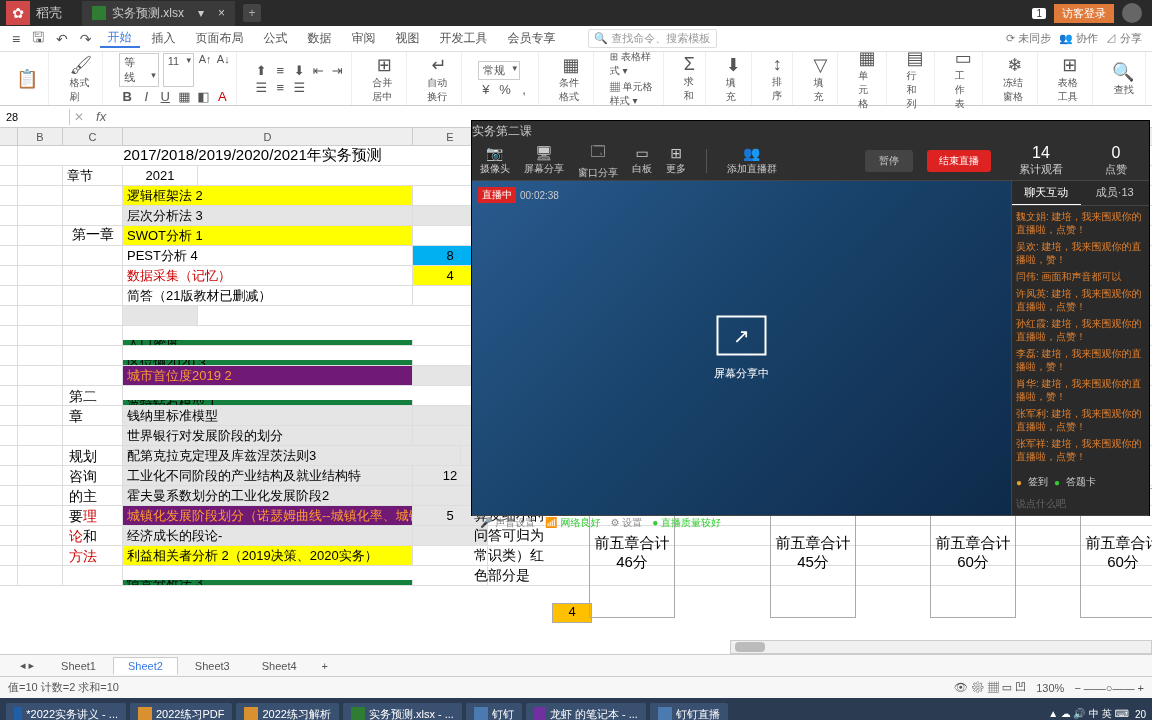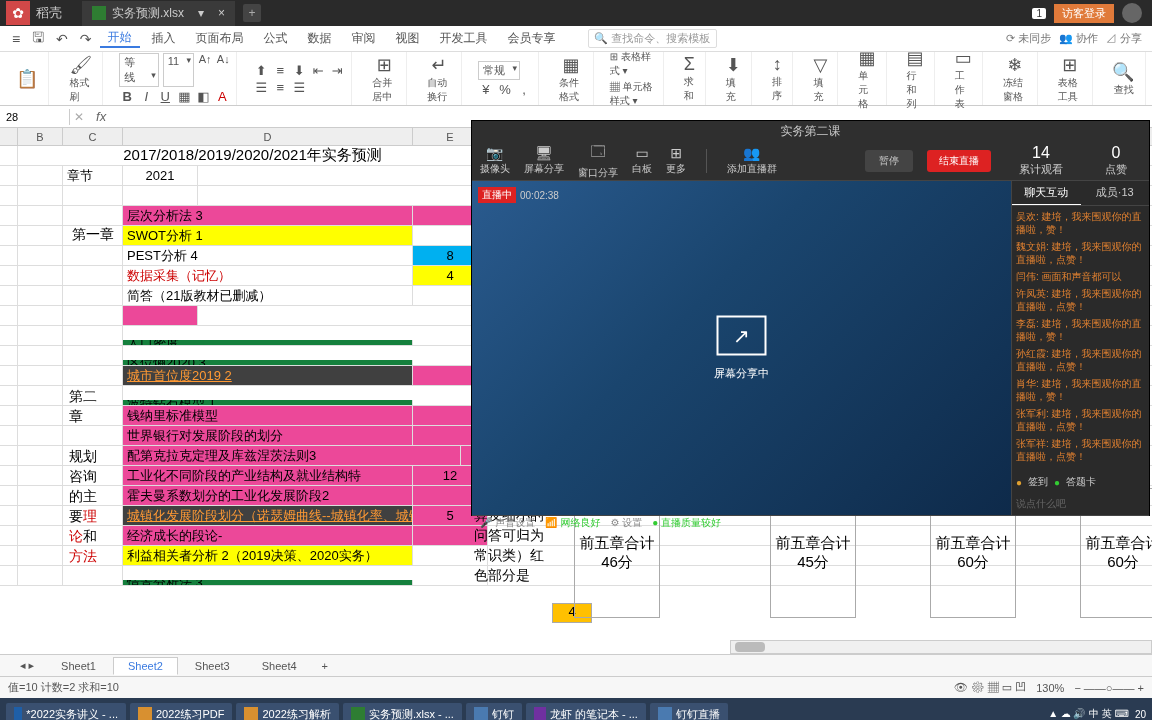--- a/index.html
+++ b/index.html
@@ -36,22 +36,22 @@
 .formula-bar .namebox { width: 70px; border-right: 1px solid #ccc; padding: 2px 6px; font-size: 11px; }
 .formula-bar .fx { padding: 0 8px; font-style: italic; font-size: 13px; color: #666; }
 .formula-bar input { border: none; flex: 1; font-size: 11px; outline: none; }
 
 .sheet-area { height: 526px; position: relative; background: #fff; }
 .col-headers { height: 18px; display: flex; background: #eee; border-bottom: 1px solid #ccc; font-size: 11px; color: #555; }
 .ch { border-right: 1px solid #ccc; text-align: center; line-height: 18px; flex-shrink: 0; }
 .grid { position: relative; }
 .row { display: flex; height: 20px; border-bottom: 1px solid #ddd; }
 .cell { border-right: 1px solid #ddd; padding: 0 4px; font-size: 13px; display: flex; align-items: center; overflow: hidden; white-space: nowrap; flex-shrink: 0; }
-.c-red { background: #ec4899; color: #000; }
-.c-red-org { background: #404040; color: #ff9933; text-decoration: underline; }
+.c-red { background: #e5e5e5; color: #000; }
+.c-red-org { background: #701a75; color: #ff9933; }
 .c-yel { background: #ffff00; }
 .c-grn { background: #15803d; margin-top: 14px; }
 .c-blu { background: #00b0f0; }
 .title-row .cell { font-size: 15px; justify-content: center; }
 .txt-red { color: #c00; }
 
 .summary-block { position: absolute; top: 360px; display: flex; flex-direction: column; align-items: center; font-size: 15px; }
 .summary-block .box { width: 86px; height: 130px; border: 1px solid #aaa; display: flex; align-items: center; justify-content: center; text-align: center; padding: 4px; }
 
 .sheet-tabs { height: 22px; background: #f7f7f7; border-top: 1px solid #ccc; display: flex; align-items: center; font-size: 11px; padding-left: 20px; gap: 2px; color: #555; }
@@ -61,21 +61,21 @@
 .statusbar { height: 22px; background: #f7f7f7; border-top: 1px solid #ccc; display: flex; align-items: center; font-size: 11px; color: #555; padding: 0 8px; }
 .statusbar .right { margin-left: auto; display: flex; align-items: center; gap: 10px; }
 
 .taskbar { height: 32px; background: #2a3b52; display: flex; align-items: center; padding: 0 6px; gap: 4px; font-size: 11px; color: #fff; }
 .taskbar .tb-item { background: #3a5070; padding: 4px 8px; border-radius: 2px; display: flex; align-items: center; gap: 4px; max-width: 120px; overflow: hidden; white-space: nowrap; }
 .taskbar .tb-ico { width: 14px; height: 14px; }
 .taskbar .right { margin-left: auto; display: flex; align-items: center; gap: 6px; font-size: 10px; }
 
 
 .stream { position: absolute; left: 471px; top: 120px; width: 679px; height: 396px; background: #2f2f2f; border: 1px solid #000; display: flex; flex-direction: column; color: #ccc; font-size: 11px; }
-.stream .s-title { height: 20px; text-align: center; line-height: 20px; font-size: 12px; background: #2f2f2f; }
+.stream .s-title { height: 20px; text-align: left; line-height: 20px; font-size: 12px; background: #2f2f2f; }
 .stream .s-tools { height: 40px; background: #2f2f2f; border-bottom: 1px solid #444; display: flex; align-items: center; padding: 0 8px; gap: 14px; font-size: 10px; }
 .stream .s-tool { display: flex; flex-direction: column; align-items: center; gap: 1px; }
 .stream .s-tool .sti { font-size: 14px; }
 .stream .s-tools .spacer { flex: 1; }
 .stream .s-tools .pause-btn { background: #444; padding: 4px 14px; border-radius: 3px; }
 .stream .s-tools .end-btn { background: #d22; padding: 4px 12px; border-radius: 3px; color: #fff; }
 .stream .s-stats { display: flex; flex-direction: column; align-items: center; font-size: 11px; padding: 0 14px; }
 .stream .s-stats .num { font-size: 16px; color: #fff; }
 .stream .s-body { flex: 1; display: flex; }
 .stream .s-video { flex: 1; background: linear-gradient(135deg, #2a5b8f 0%, #1a456e 40%, #0e2a4a 100%); position: relative; }
@@ -302,20 +302,21 @@
       <div class="row">
         <div class="cell" style="width:18px"></div>
         <div class="cell" style="width:45px"></div>
         <div class="cell" style="width:60px">章节</div>
         <div class="cell" style="width:75px;justify-content:center">2021</div>
       </div>
       <div class="row">
         <div class="cell" style="width:18px"></div>
         <div class="cell" style="width:45px"></div>
         <div class="cell" style="width:60px"></div>
+        <div class="cell c-yel" style="width:290px">逻辑框架法  2</div>
         <div class="cell " style="width:75px;justify-content:center"></div>
       </div>
       <div class="row">
         <div class="cell" style="width:18px"></div>
         <div class="cell" style="width:45px"></div>
         <div class="cell" style="width:60px"></div>
         <div class="cell c-red" style="width:290px">层次分析法  3</div>
         <div class="cell c-red" style="width:75px;justify-content:center"></div>
       </div>
       <div class="row">
@@ -444,21 +445,21 @@
         <div class="cell " style="width:75px;justify-content:center"></div>
       </div>
       <div style="position:absolute;left:63px;top:78px;width:60px;font-size:14px;text-align:center;line-height:20px">第一章</div>
 <div style="position:absolute;left:63px;top:240px;width:60px;font-size:14px;line-height:20px;text-align:left;padding-left:6px">第二<br>章<br><br>规划<br>咨询<br>的主<br>要<span class="txt-red">理</span><br><span class="txt-red">论</span>和<br><span class="txt-red">方法</span></div>
     </div>
 
   <div class="multi-line-cell">人均GDP计算及细小的问答可归为常识类）红色部分是</div>
   <div style="position:absolute;left:552px;top:475px;width:40px;height:20px;background:#ffc000;border:1px solid #aaa;text-align:center;font-size:13px">4</div>
 
   <div id="sums">
-      <div class="summary-block" style="left:574px">
+      <div class="summary-block" style="left:589px">
         <div class="box">前五章合计46分</div>
       </div>
       <div class="summary-block" style="left:770px">
         <div class="box">前五章合计45分</div>
       </div>
       <div class="summary-block" style="left:930px">
         <div class="box">前五章合计60分</div>
       </div>
       <div class="summary-block" style="left:1080px">
         <div class="box">前五章合计60分</div>
@@ -552,26 +553,26 @@
         <div class="sc-icon">↗</div>
         <div>屏幕分享中</div>
       </div>
     </div>
     <div class="s-chat">
       <div class="s-chat-tabs">
         <div class="active">聊天互动</div>
         <div>成员·13</div>
       </div>
       <div class="chat-msgs" id="chatmsgs">
+          <div class="msg">魏文娟: 建培，我来围观你的直播啦，点赞！</div>
           <div class="msg">吴欢: 建培，我来围观你的直播啦，赞！</div>
-          <div class="msg">魏文娟: 建培，我来围观你的直播啦，点赞！</div>
           <div class="msg">闫伟: 画面和声音都可以</div>
           <div class="msg">许凤英: 建培，我来围观你的直播啦，点赞！</div>
+          <div class="msg">孙红霞: 建培，我来围观你的直播啦，点赞！</div>
           <div class="msg">李磊: 建培，我来围观你的直播啦，赞！</div>
-          <div class="msg">孙红霞: 建培，我来围观你的直播啦，点赞！</div>
           <div class="msg">肖华: 建培，我来围观你的直播啦，赞！</div>
           <div class="msg">张军利: 建培，我来围观你的直播啦，点赞！</div>
           <div class="msg">张军祥: 建培，我来围观你的直播啦，点赞！</div>
         </div>
       <div style="padding:4px;display:flex;gap:6px;font-size:10px;align-items:center">
         <span style="color:#e0a030">●</span>
           <span>签到</span>
         <span style="color:#3c3">●</span>
           <span>答题卡</span>
       </div>

